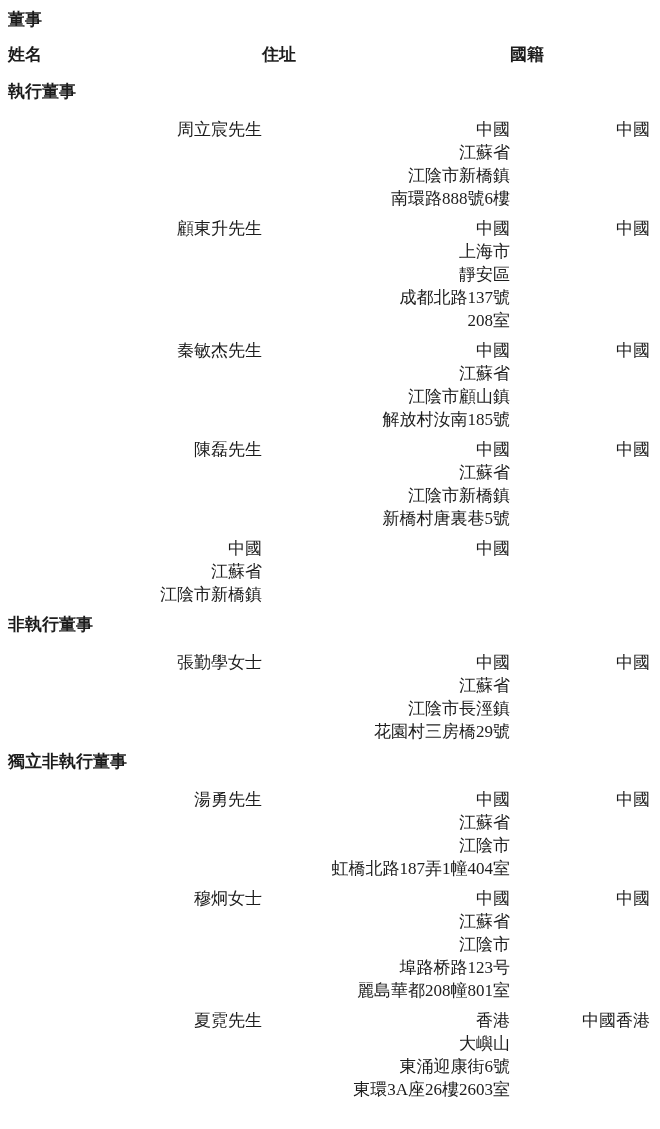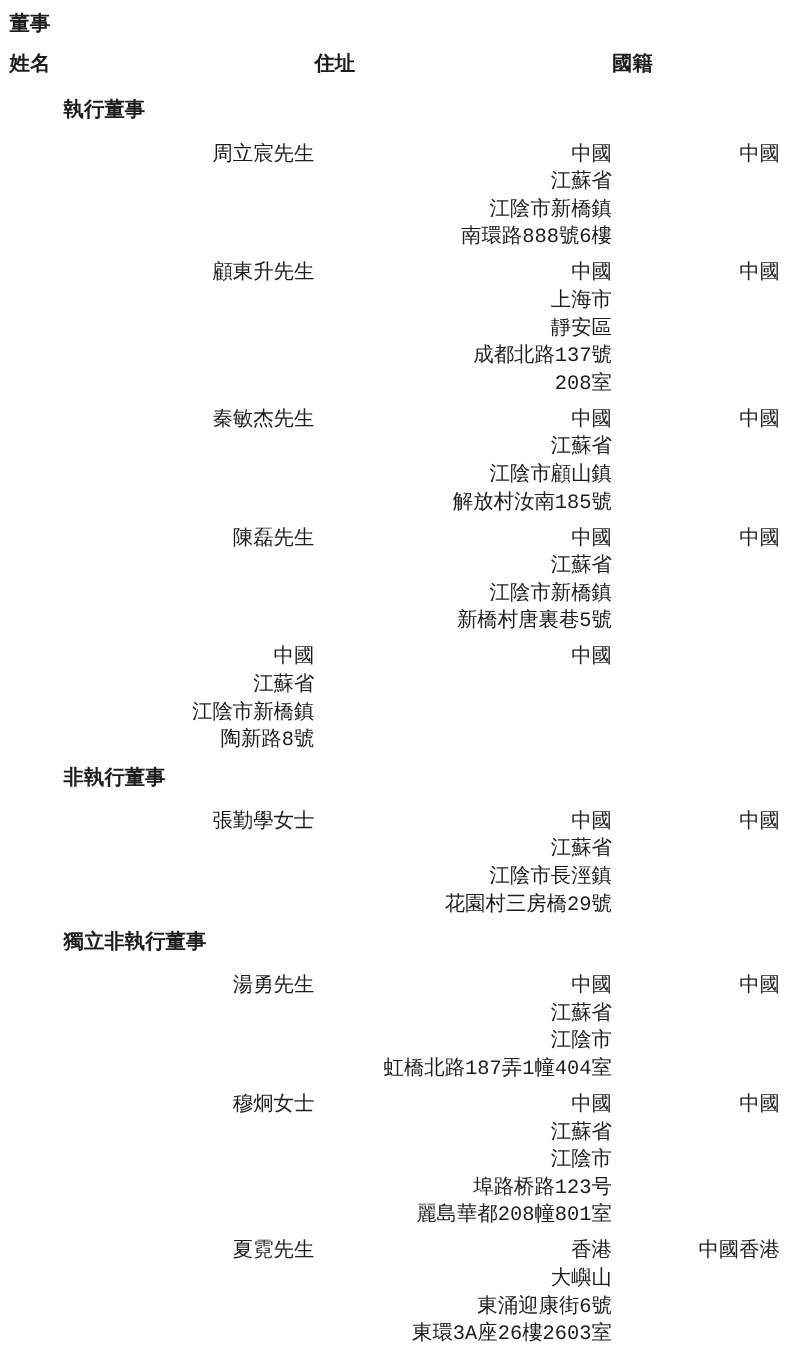--- a/index.html
+++ b/index.html
@@ -22,30 +22,28 @@
     box-sizing: border-box;
     width: 660px;
   }
   .doc-title {
     font-weight: bold;
     margin-bottom: 12px;
   }
   .grid-row {
     display: grid;
     grid-template-columns: 254px 248px 1fr;
-    font-family: Liberation Mono, monospace;
   }
   .header-row {
     font-weight: bold;
     margin-bottom: 14px;
   }
   .section-heading {
     font-weight: bold;
     margin-bottom: 15px;
-    margin-left: 45px;
   }
   .director-row {
     margin-bottom: 7px;
     text-align: right;
   }
   .cell {
     vertical-align: top;
   }
   .address-line {
     white-space: nowrap;
@@ -105,21 +103,20 @@
           <div class="address-line">江陰市新橋鎮</div>
           <div class="address-line">新橋村唐裏巷5號</div>
         </div>
         <div class="cell">中國</div>
       </div>
       <div class="grid-row director-row">
         <div class="cell">
           <div class="address-line">中國</div>
           <div class="address-line">江蘇省</div>
           <div class="address-line">江陰市新橋鎮</div>
-          <div class="address-line">陶新路8號</div>
         </div>
         <div class="cell">中國</div>
       </div>
       <div class="section-heading">非執行董事</div>
       <div class="grid-row director-row">
         <div class="cell">張勤學女士</div>
         <div class="cell">
           <div class="address-line">中國</div>
           <div class="address-line">江蘇省</div>
           <div class="address-line">江陰市長涇鎮</div>

